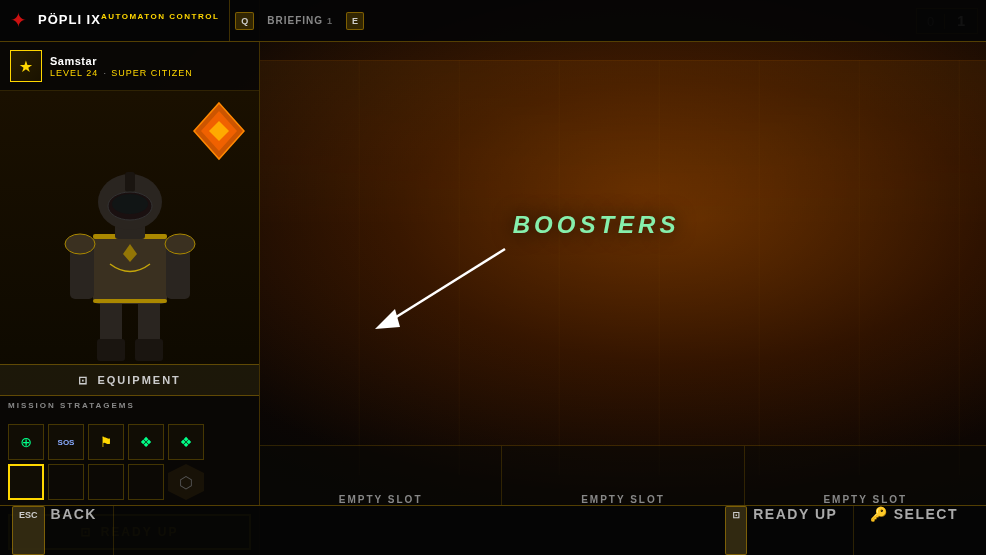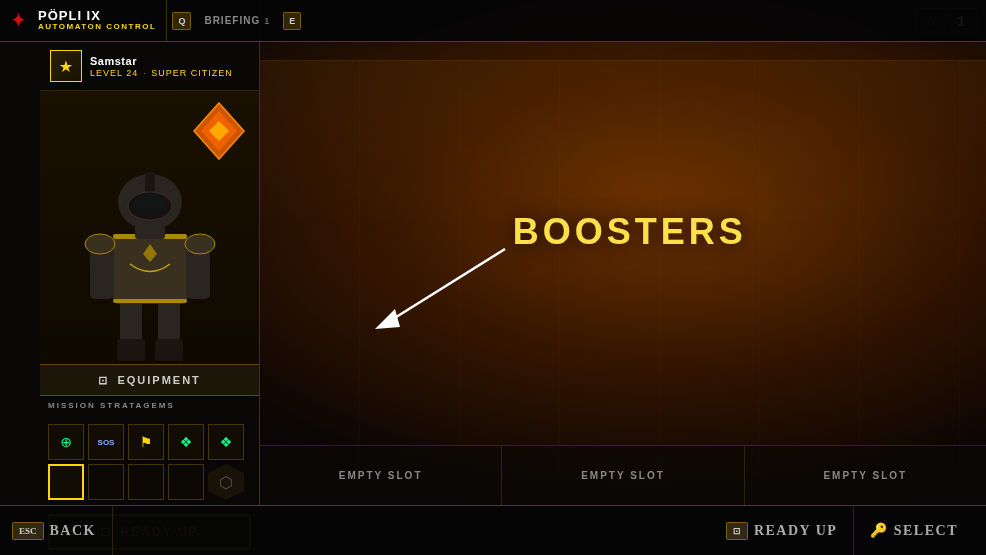--- a/index.html
+++ b/index.html
@@ -46,21 +46,20 @@
     .left-panel {
       position: absolute;
       top: 0; left: 0;
       width: 260px;
       height: 555px;
       background: rgba(10,8,5,0.92);
       border-right: 1px solid rgba(200,150,0,0.3);
       z-index: 10;
       display: flex;
       flex-direction: column;
-      padding-left: 40px;
     }
 
     
     .header-bar {
       position: absolute;
       top: 0; left: 0; right: 0;
       height: 42px;
       background: rgba(5,5,5,0.95);
       border-bottom: 1px solid rgba(200,150,0,0.4);
       z-index: 20;
@@ -79,21 +78,20 @@
     }
     .logo-star {
       width: 22px;
       height: 22px;
       color: #cc1111;
       font-size: 20px;
       line-height: 1;
     }
     .logo-title {
       display: flex;
-      flex-direction: column;
       line-height: 1.1;
     }
     .logo-name {
       color: #fff;
       font-size: 13px;
       font-weight: 900;
       letter-spacing: 1px;
       text-transform: uppercase;
     }
     .logo-subtitle {
@@ -343,27 +341,28 @@
       color: #fff;
       font-size: 14px;
       font-weight: 700;
     }
 
     
     .boosters-label {
       position: absolute;
       top: 38%;
       left: 52%;
-      color: #fde047;
-      font-size: 36px;
+      color: #86efac;
+      font-size: 24px;
       font-weight: 900;
       letter-spacing: 4px;
       text-transform: uppercase;
       text-shadow: 0 0 20px rgba(0,0,0,0.8);
       z-index: 6;
+      font-style: italic;
     }
 
     
     .arrow-container {
       position: absolute;
       top: 43%;
       left: 35%;
       z-index: 6;
       width: 200px;
       height: 100px;
@@ -381,21 +380,21 @@
       right: 0;
       height: 60px;
       z-index: 10;
       display: flex;
       align-items: stretch;
       border-top: 1px solid rgba(200,150,0,0.2);
     }
     .slot {
       flex: 1;
       display: flex;
-      align-items: center;
+      align-items: flex-end;
       justify-content: center;
       border-right: 1px solid rgba(200,150,0,0.2);
       cursor: pointer;
       color: #888;
       font-size: 10px;
       font-weight: 700;
       letter-spacing: 2px;
       text-transform: uppercase;
       background: rgba(10,8,5,0.6);
     }
@@ -409,27 +408,25 @@
       background: rgba(5,5,5,0.97);
       border-top: 1px solid rgba(200,150,0,0.4);
       z-index: 20;
       display: flex;
       align-items: center;
       padding: 0 12px;
       gap: 0;
     }
     .bottom-action {
       display: flex;
-      align-items: center;
       gap: 6px;
       padding: 0 16px;
       height: 100%;
       cursor: pointer;
       border-right: 1px solid rgba(200,150,0,0.2);
-      font-family: Liberation Serif, serif;
     }
     .bottom-action:first-child { padding-left: 0; }
     .bottom-action:last-child { border-right: none; }
     .action-key {
       background: rgba(60,50,20,0.8);
       border: 1px solid rgba(200,150,0,0.5);
       color: #ccc;
       font-size: 9px;
       font-weight: 700;
       padding: 3px 6px;

